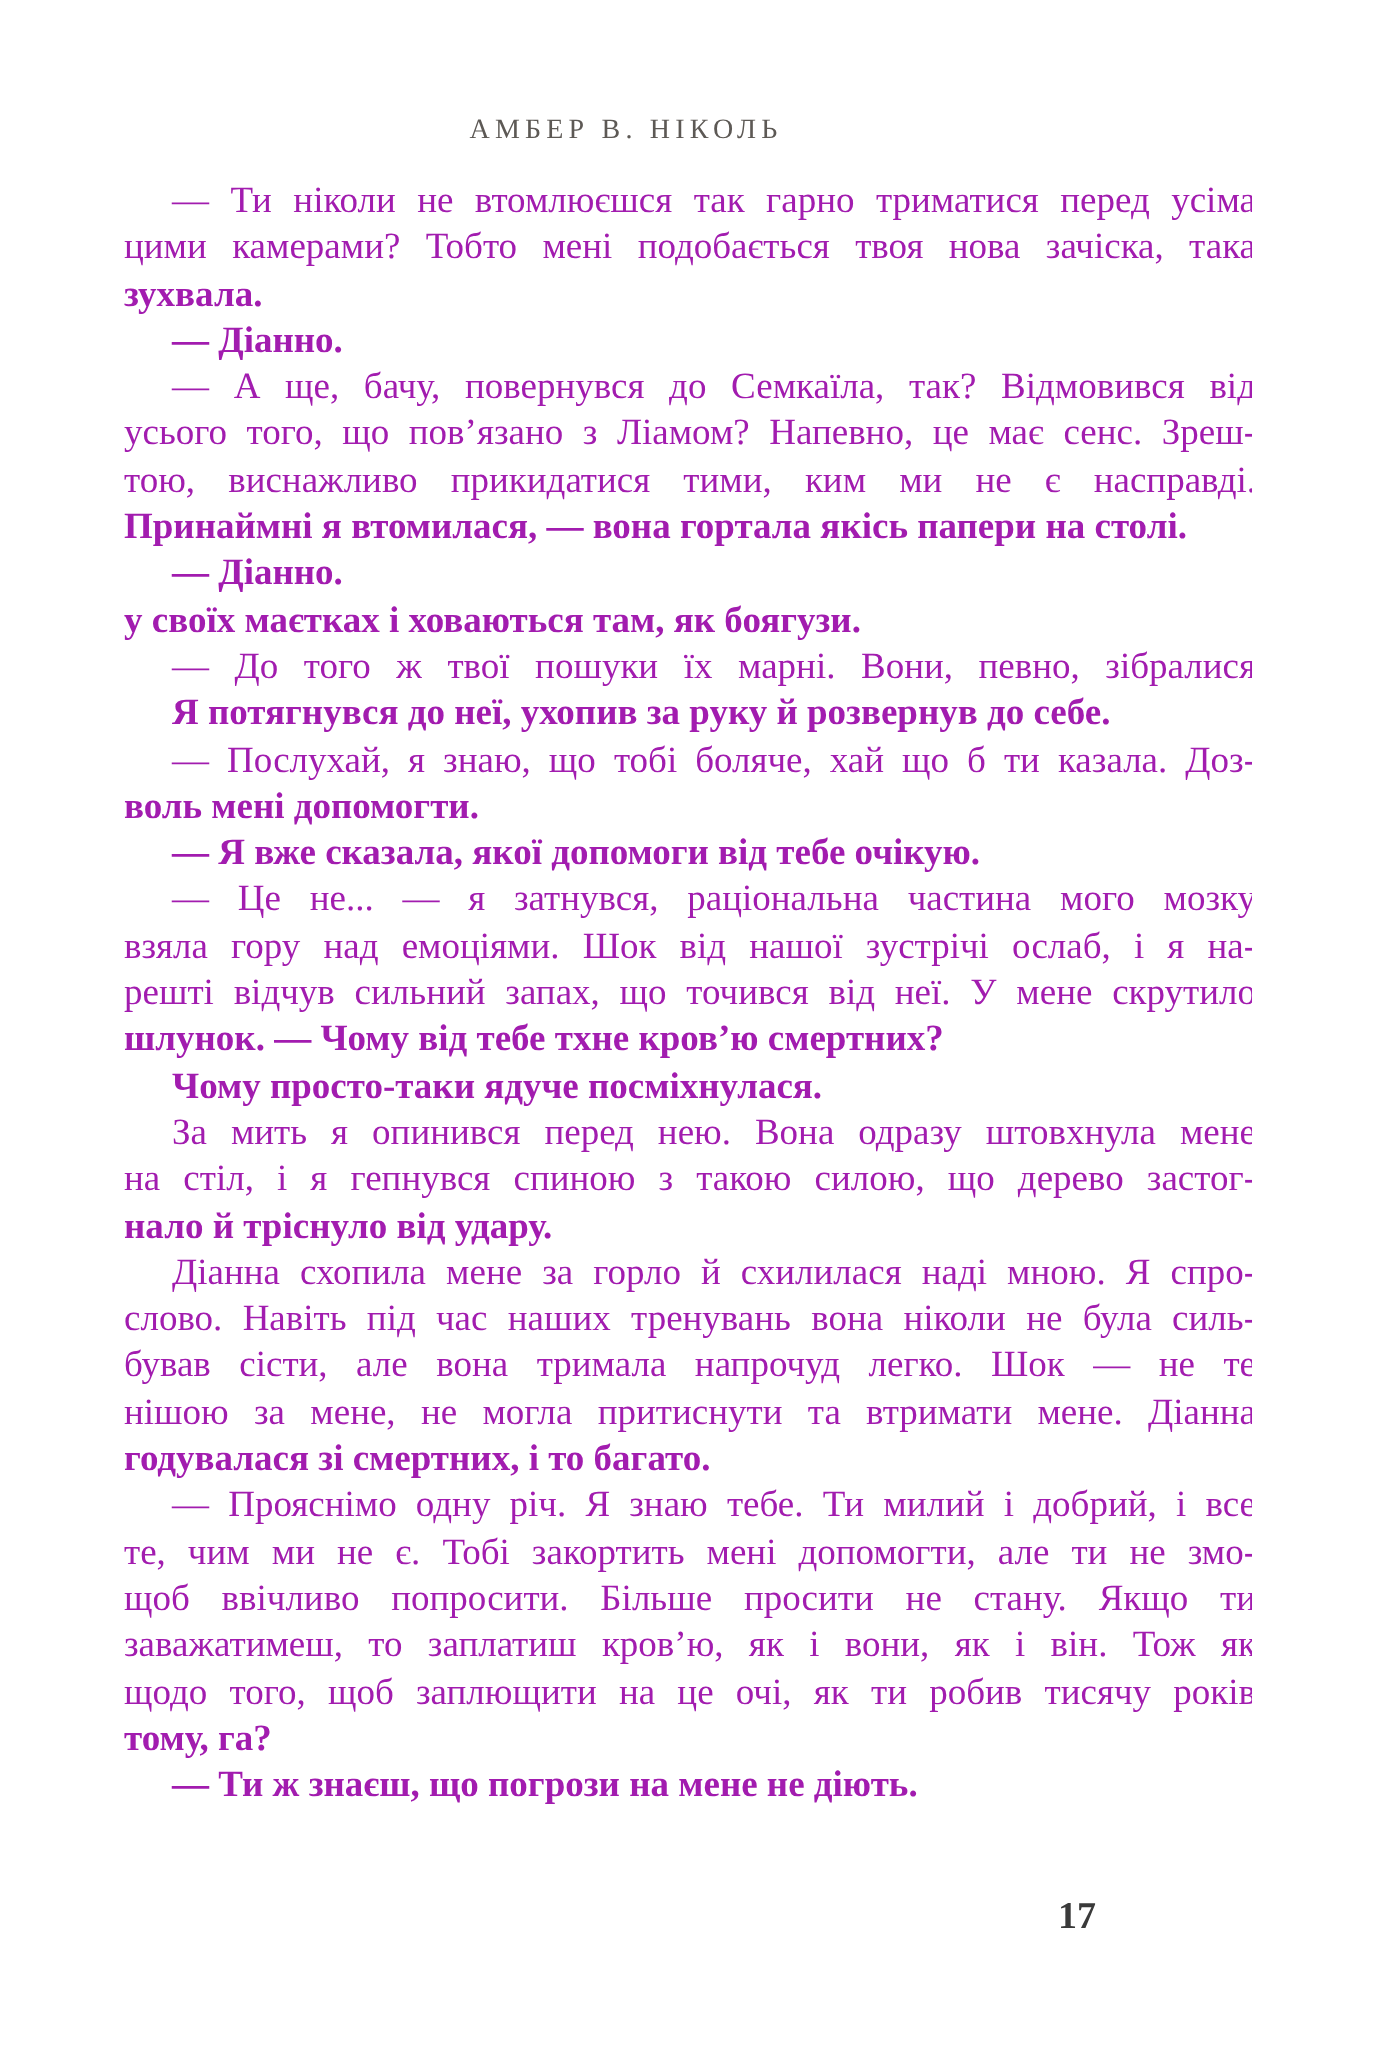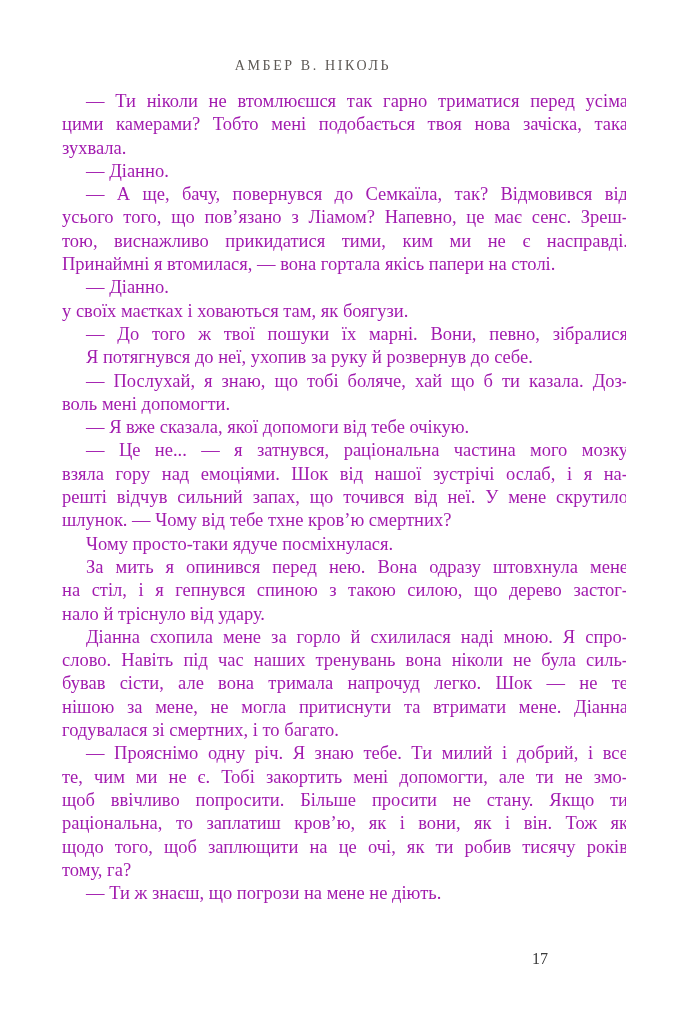--- a/index.html
+++ b/index.html
@@ -42,31 +42,33 @@
   .line {
     display: block;
   }
   .line.j {
     text-align: justify;
     text-align-last: justify;
     text-justify: inter-word;
   }
   .line.l {
     text-align: left;
+    font-weight: bold;
   }
   .line.first {
     text-indent: 24px;
   }
   .page-number {
     position: absolute;
     top: 949px;
     right: 78px;
-    font-size: 16px;
+    font-size: 19px;
     line-height: 20px;
     color: #3a3a3a;
+    font-weight: bold;
   }
 </style>
 </head>
 <body>
 
 <div class="page">
   <div class="running-header">АМБЕР В. НІКОЛЬ</div>
 
   <div class="text-body" id="text-body">
       <p class="para">
@@ -118,21 +120,21 @@
         <span class="line j first">Діанна схопила мене за горло й схилилася наді мною. Я спро-</span>
         <span class="line j">слово. Навіть під час наших тренувань вона ніколи не була силь-</span>
         <span class="line j">бував сісти, але вона тримала напрочуд легко. Шок — не те</span>
         <span class="line j">нішою за мене, не могла притиснути та втримати мене. Діанна</span>
         <span class="line l">годувалася зі смертних, і то багато.</span>
       </p>
       <p class="para">
         <span class="line j first">— Прояснімо одну річ. Я знаю тебе. Ти милий і добрий, і все</span>
         <span class="line j">те, чим ми не є. Тобі закортить мені допомогти, але ти не змо-</span>
         <span class="line j">щоб ввічливо попросити. Більше просити не стану. Якщо ти</span>
-        <span class="line j">раціональна, то заплатиш кров’ю, як і вони, як і він. Тож як</span>
+        <span class="line j">заважатимеш, то заплатиш кров’ю, як і вони, як і він. Тож як</span>
         <span class="line j">щодо того, щоб заплющити на це очі, як ти робив тисячу років</span>
         <span class="line l">тому, га?</span>
       </p>
       <p class="para">
         <span class="line l first">— Ти ж знаєш, що погрози на мене не діють.</span>
       </p>
     </div>
 
   <div class="page-number">17</div>
 </div>

